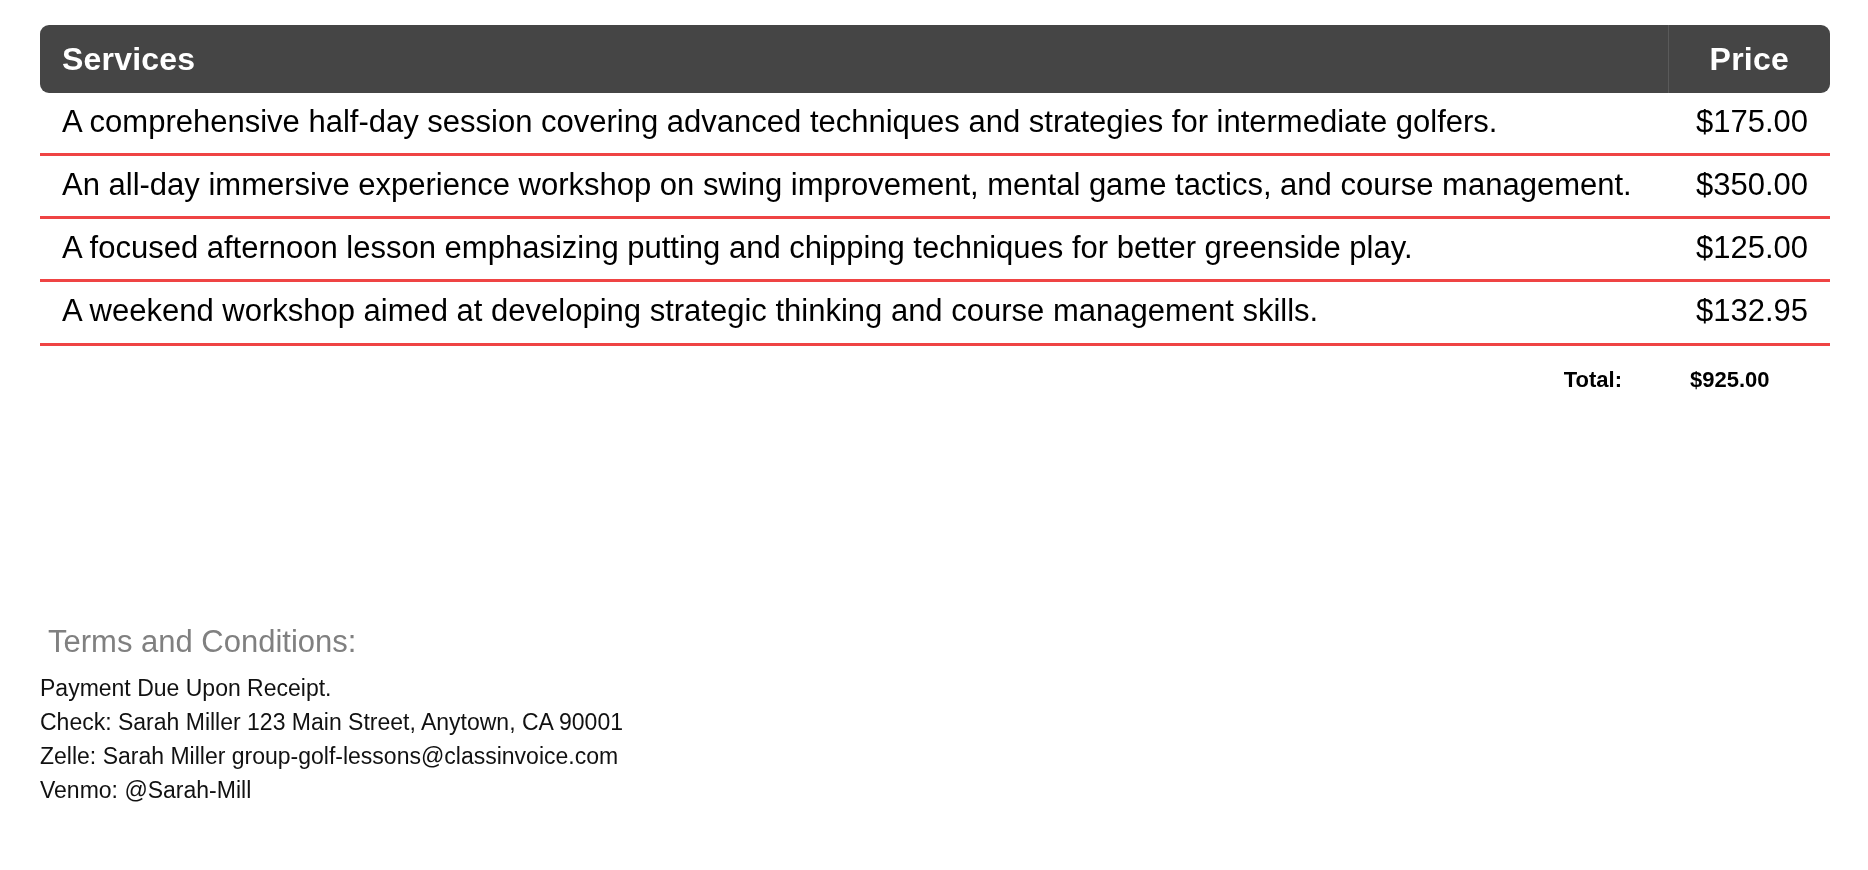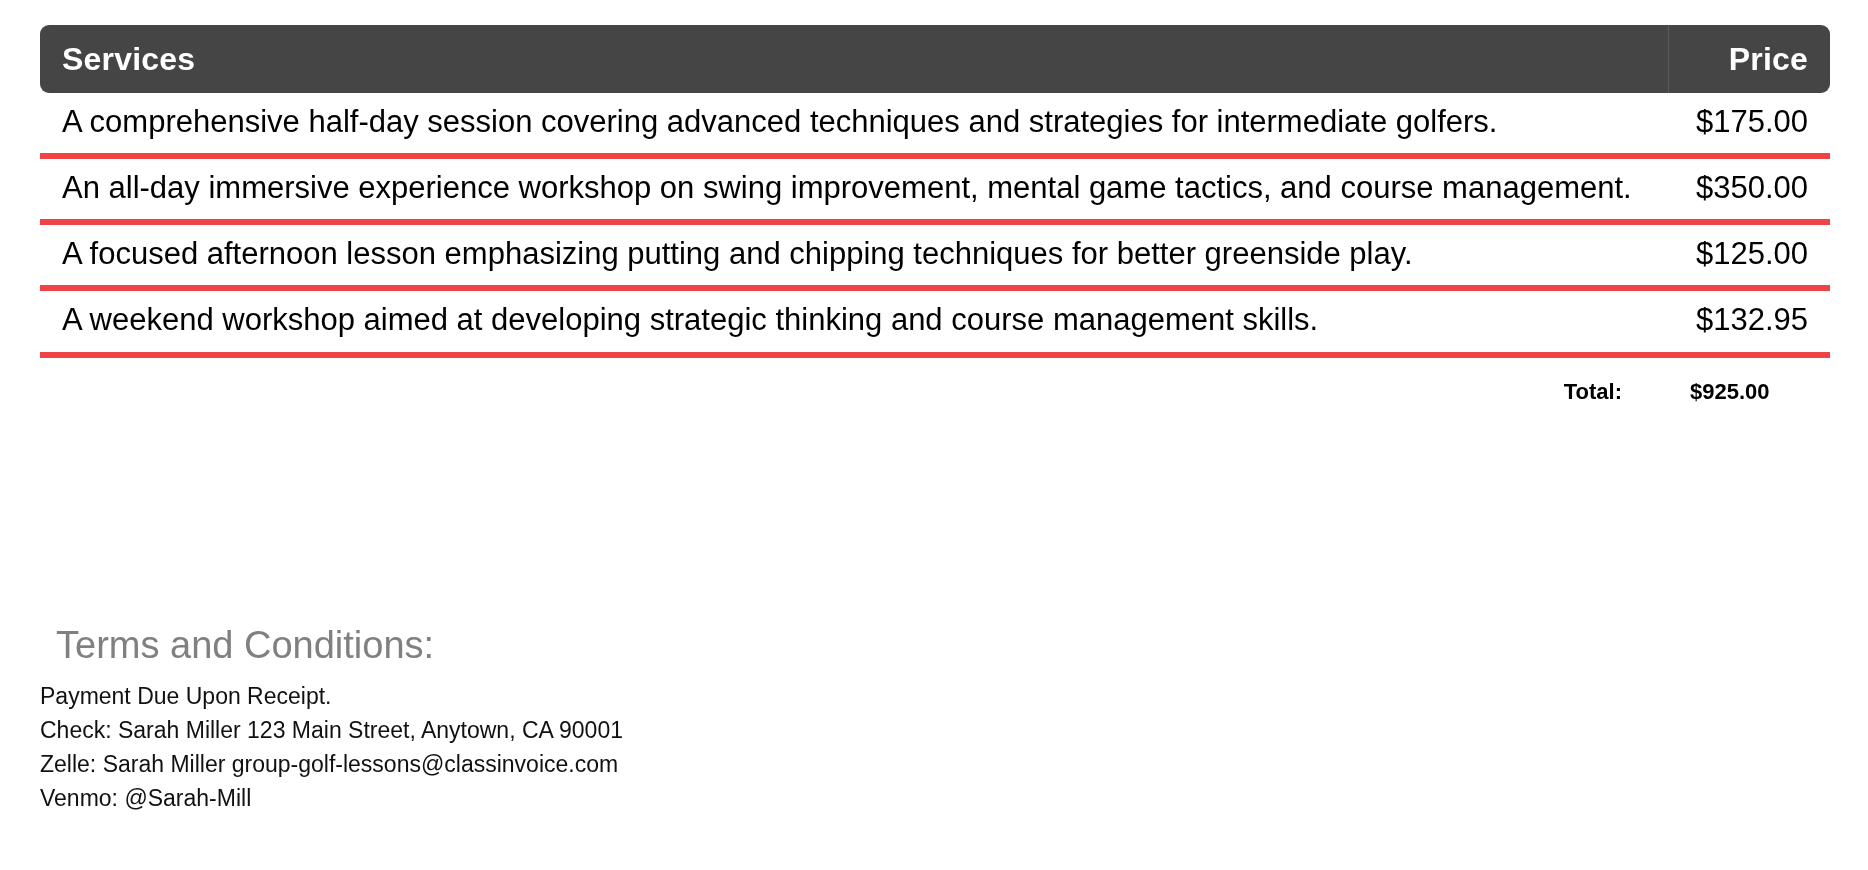--- a/index.html
+++ b/index.html
@@ -49,29 +49,28 @@
     letter-spacing: 0.2px;
   }
   thead th.col-desc {
     text-align: left;
     border-top-left-radius: 9px;
     border-bottom-left-radius: 9px;
     width: 1628px;
     border-right: 1px solid #5a5a5a;
   }
   thead th.col-price {
-    text-align: right;
     border-top-right-radius: 9px;
     border-bottom-right-radius: 9px;
     width: 162px;
     padding-right: 22px;
   }
 
   
-  tbody tr.item-row { border-bottom: 6px solid #ef4444; }
+  tbody tr.item-row { border-bottom: 3px solid #ef4444; }
   tbody td {
     font-size: 31px;
     line-height: 1.23;
     padding: 10px 22px 12px 22px;
     vertical-align: middle;
     color: #000;
   }
   tbody td.desc {
     text-align: left;
     padding-left: 22px;
@@ -100,23 +99,23 @@
   }
 
   
   .terms {
     position: absolute;
     left: 40px;
     top: 625px;
     width: 1700px;
   }
   .terms-heading {
-    font-size: 38px;
+    font-size: 31px;
     color: #808080;
-    margin: 0 0 12px 16px;
+    margin: 0 0 12px 8px;
     line-height: 1.1;
   }
   .terms-line {
     font-size: 23px;
     color: #111111;
     line-height: 1.48;
     white-space: nowrap;
   }
 </style>
 </head>

